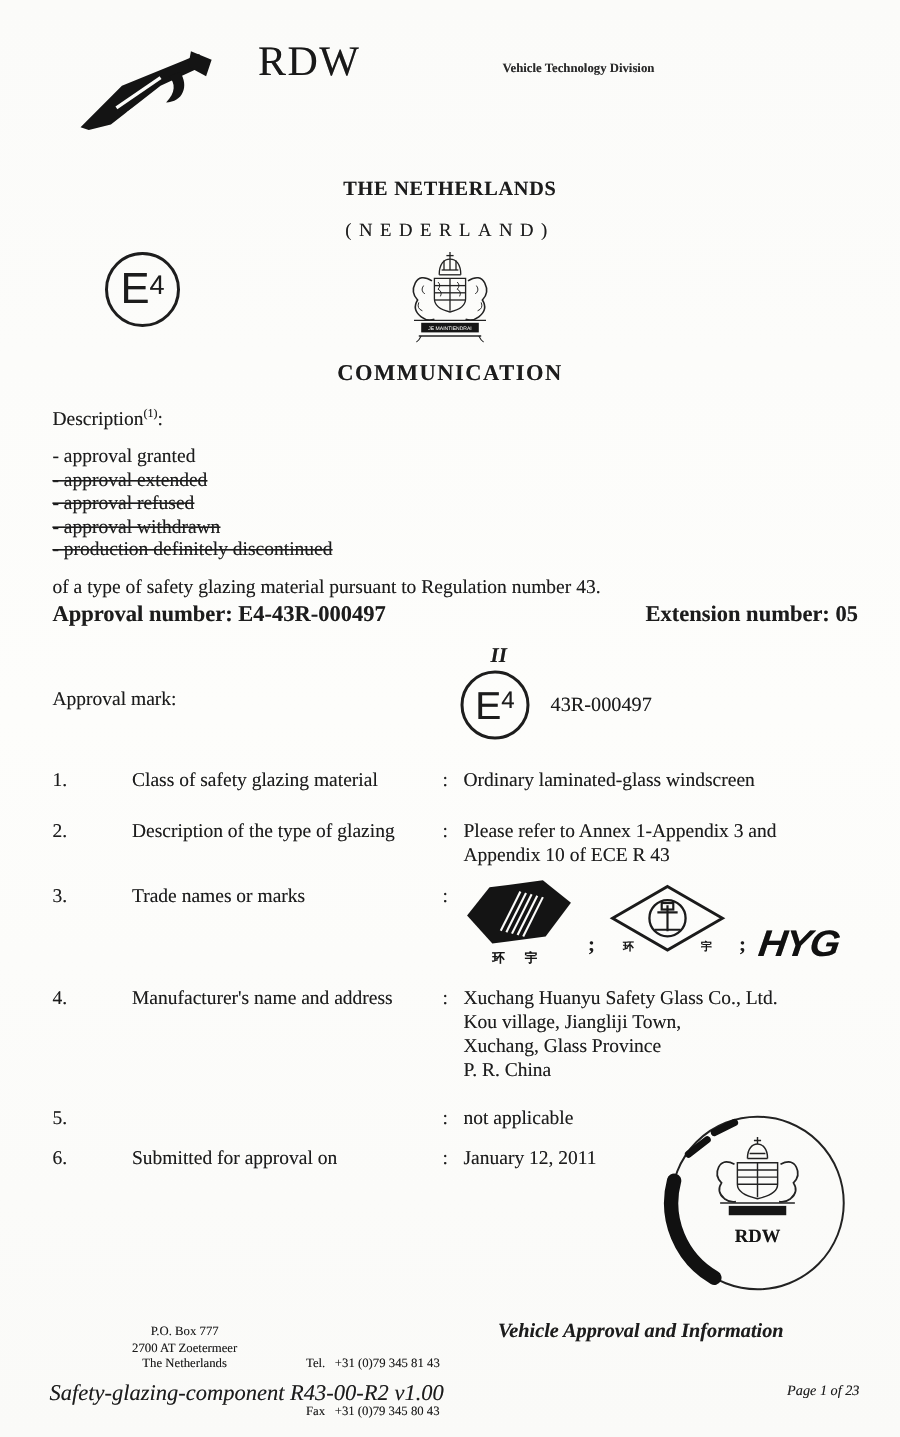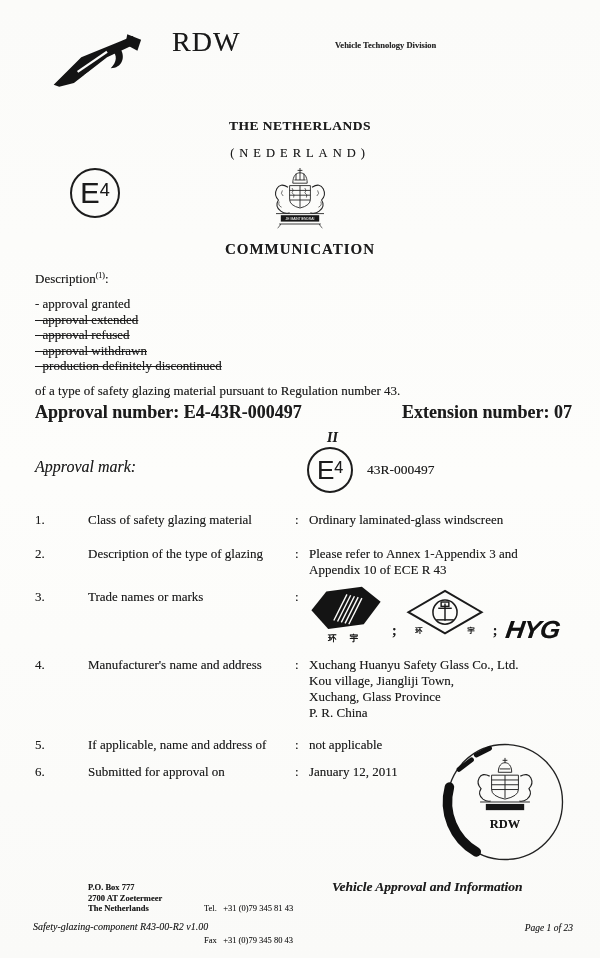--- a/index.html
+++ b/index.html
@@ -25,46 +25,46 @@
   .e-badge .n{font-size:18px;line-height:1;margin-top:-6px;font-family:"Liberation Sans",sans-serif;}
   
   .concerning{position:absolute;left:35px;top:271px;width:490px;font-size:13px;}
   .concerning .head{margin-bottom:9px;}
   .sup{vertical-align:super;font-size:8px;}
   .clist div{line-height:15.5px;}
   .struck{text-decoration:line-through;text-decoration-thickness:1.2px;}
   .subject{margin-top:9px;}
   
   .approval-row{position:absolute;left:35px;top:402px;width:537px;display:flex;justify-content:space-between;
-                font-size:18px;font-weight:bold;}
-  .mark-label{position:absolute;left:35px;top:458px;font-size:16px;font-style:italic;}
+                font-size:15px;font-weight:bold;}
+  .mark-label{position:absolute;left:35px;top:458px;font-size:13px;}
   .mark-roman{position:absolute;left:327px;top:430px;font-size:14px;font-style:italic;font-weight:bold;}
   .mark-circle{position:absolute;left:307px;top:447px;width:42px;height:42px;border:2px solid #1d1d1d;
                border-radius:50%;display:flex;align-items:center;justify-content:center;}
   .mark-circle .e{font-size:26px;line-height:1;font-family:"Liberation Sans",sans-serif;}
   .mark-circle .n{font-size:16px;line-height:1;margin-top:-5px;font-family:"Liberation Sans",sans-serif;}
   .mark-code{position:absolute;left:367px;top:462px;font-size:13.5px;font-weight:normal;}
   
   .items{position:absolute;left:35px;top:512px;width:537px;font-size:13px;}
   .irow{display:grid;grid-template-columns:53px 207px 14px auto;align-items:start;}
   .irow div{line-height:16px;}
   .mb18{margin-bottom:18px;} .mb11{margin-bottom:11px;} .mb14{margin-bottom:14px;} .mb16{margin-bottom:16px;}
   
   .tm-row{display:flex;align-items:flex-end;gap:9px;margin-top:-4px;}
   .tm-sep{font-size:14px;font-weight:bold;margin-bottom:4px;}
   .hyg{font-family:"Liberation Sans",sans-serif;font-weight:bold;font-style:italic;font-size:26px;
        letter-spacing:-1px;transform:skewX(-8deg) scaleY(.95);margin-bottom:6px;color:#111;}
   
   .stamp{position:absolute;left:436px;top:733px;width:138px;height:138px;}
   
   .footer{position:absolute;left:0;top:876px;width:600px;height:80px;}
-  .f-col1{position:absolute;left:88px;top:6px;font-size:8.5px;font-weight:bold;line-height:10.5px;}
+  .f-col1{position:absolute;left:88px;top:6px;font-size:8.5px;font-weight:normal;line-height:10.5px;text-align:center;}
   .f-col2{position:absolute;left:204px;top:6px;font-size:8.5px;line-height:10.5px;white-space:pre;}
   .f-tagline{position:absolute;left:332px;top:3px;font-size:13.5px;font-style:italic;font-weight:bold;}
-  .f-docref{position:absolute;left:33px;top:45px;font-size:10px;font-style:italic;}
+  .f-docref{position:absolute;left:33px;top:45px;font-size:15px;font-style:italic;}
   .f-page{position:absolute;right:27px;top:47px;font-size:9.5px;font-style:italic;}
 </style>
 </head>
 <body>
 
 <div class="page">
 
   <div class="bird">
     <svg viewBox="0 0 100 62" width="92" height="60">
       <polygon points="4,58 34,28 78,10 90,5 94,13 62,28 26,56 10,60" fill="#141414"></polygon>
@@ -132,21 +132,21 @@
     <div class="subject">of a type of safety glazing material pursuant to Regulation number 43.</div>
   </div>
 
   <div class="approval-row">
     <div>
       <span>Approval number:</span>
       <span>E4-43R-000497</span>
     </div>
     <div>
       <span>Extension number:</span>
-      <span>07</span>
+      <span>05</span>
     </div>
   </div>
 
   <div class="mark-label">Approval mark:</div>
   <div class="mark-roman">II</div>
   <div class="mark-circle">
     <span class="e">E</span>
     <span class="n">4</span>
   </div>
   <div class="mark-code">43R-000497</div>
@@ -216,21 +216,20 @@
         <div>Xuchang Huanyu Safety Glass Co., Ltd.</div>
         <div>Kou village, Jiangliji Town,</div>
         <div>Xuchang, Glass Province</div>
         <div>P. R. China</div>
       </div>
     </div>
 
     <div class="irow mb11">
       <div>5.</div>
       <div>
-        <div>If applicable, name and address of</div>
       </div>
       <div>:</div>
       <div>not applicable</div>
     </div>
 
     <div class="irow">
       <div>6.</div>
       <div>Submitted for approval on</div>
       <div>:</div>
       <div>January 12, 2011</div>

